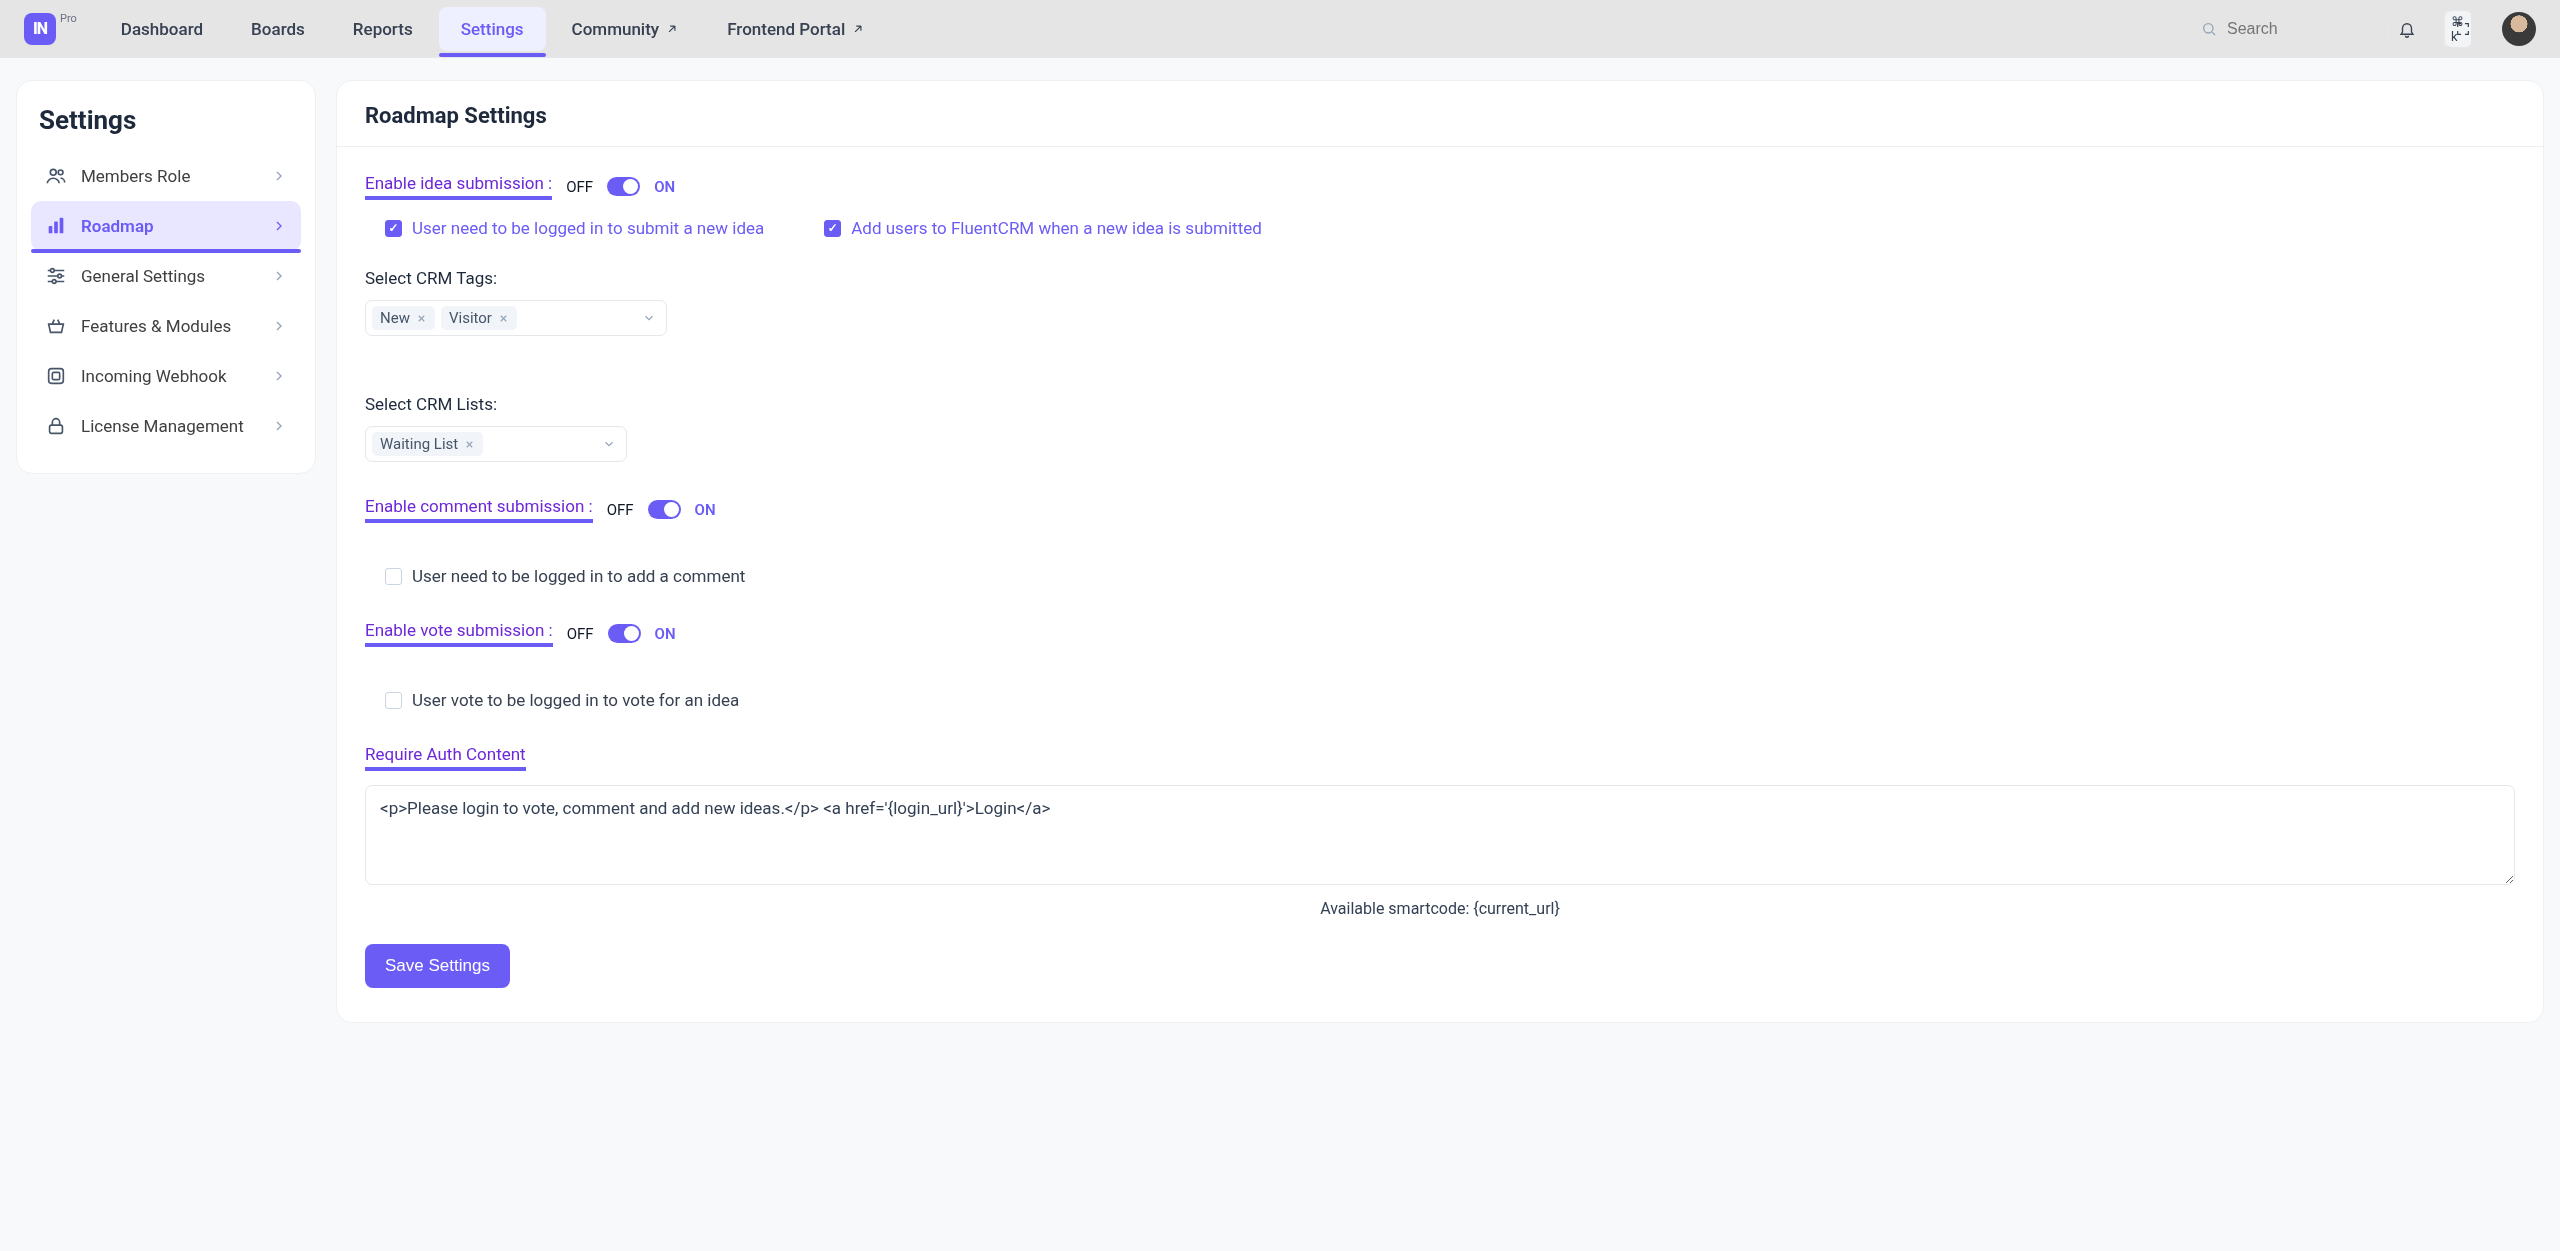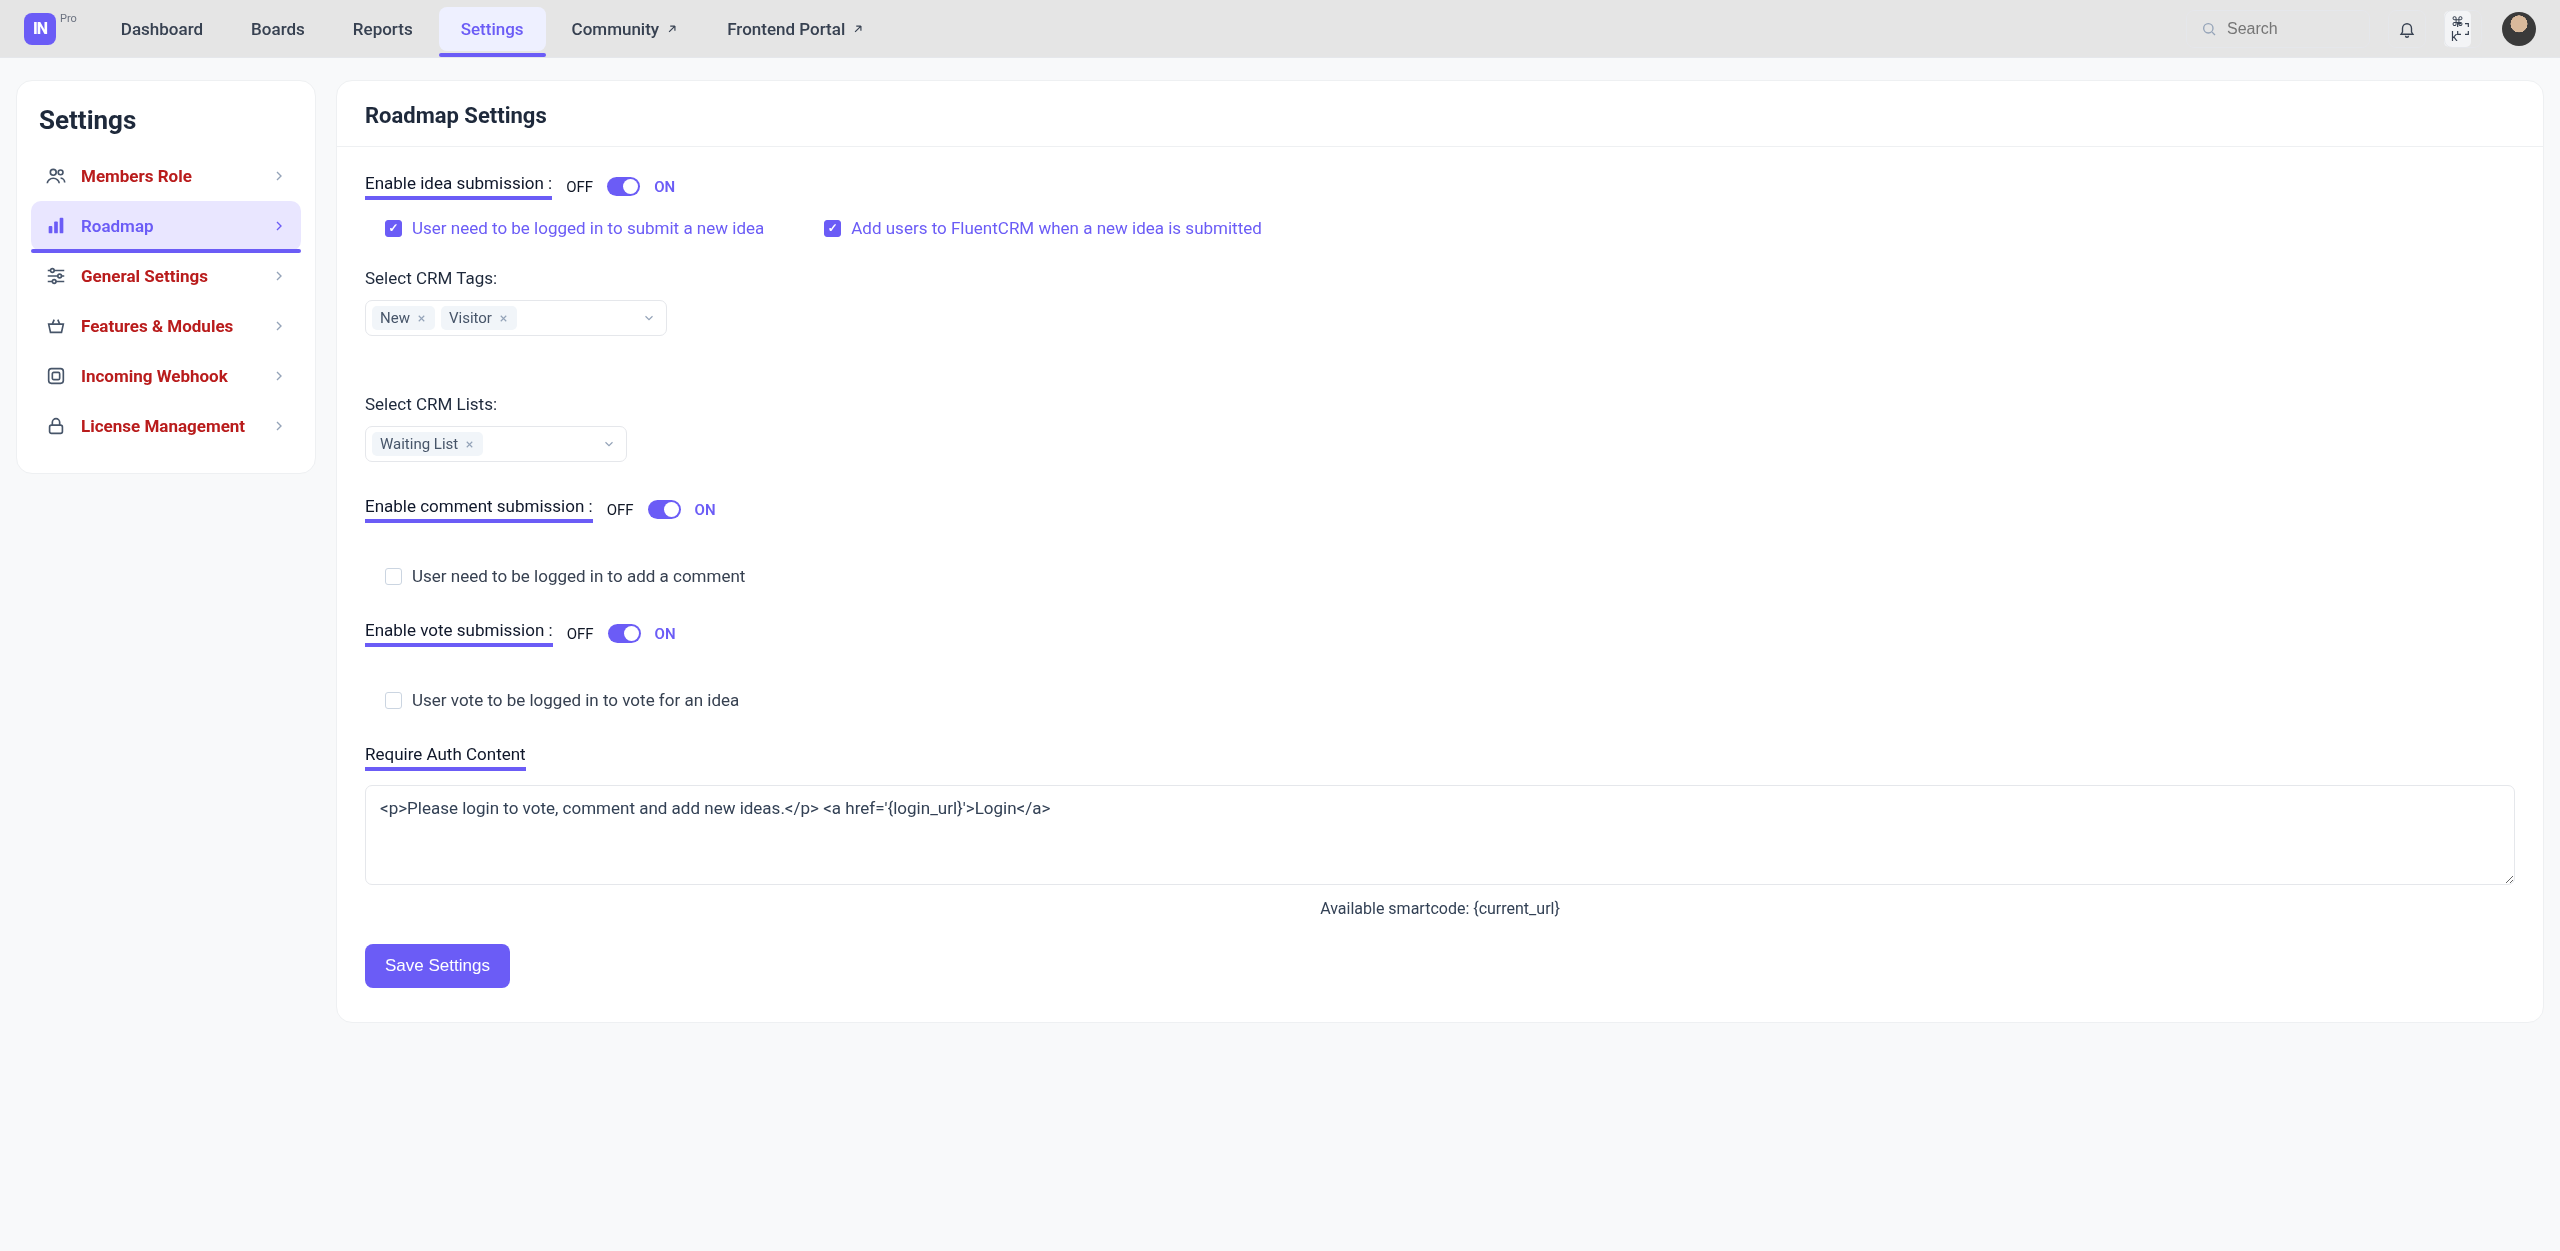--- a/index.html
+++ b/index.html
@@ -21,34 +21,34 @@
   .search-box { display:flex; align-items:center; gap:10px; border:1px solid #e5e7eb; border-radius:8px; height:38px; padding:0 8px 0 14px; width:184px; color:#6b7280; }
   .search-box input { border:none; outline:none; flex:1; font-size:16px; color:#374151; background:transparent; }
   .kbd { background:#f3f4f6; padding:3px 7px; border-radius:5px; font-size:13px; color:#374151; }
   .icon-btn { width:38px; height:38px; border:1px solid #e5e7eb; border-radius:8px; display:flex; align-items:center; justify-content:center; color:#374151; cursor:pointer; margin-left:10px; }
   .avatar { width:34px; height:34px; border-radius:50%; background:#444 center/cover; margin-left:12px; }
 
   
   .page { display:flex; gap:20px; padding:22px 16px; height: calc(100% - 58px); overflow:auto; }
   .sidebar { width:300px; background:#fff; border:1px solid #eef0f2; border-radius:16px; padding:18px 14px 22px; align-self:flex-start; }
   .sidebar h2 { font-size:26px; font-weight:700; padding:6px 8px 16px; }
-  .side-item { display:flex; align-items:center; gap:14px; padding:14px 14px; border-radius:10px; color:#b91c1c; cursor:pointer; font-size:17px; position:relative;font-weight:bold; }
+  .side-item { display:flex; align-items:center; gap:14px; padding:14px 14px; border-radius:10px; color:#404040; cursor:pointer; font-size:17px; position:relative; }
   .side-item .chev { margin-left:auto; color:#94a3b8; }
   .side-item.active { background:#e9e6ff; color:#6b5cf6; font-weight:600; }
   .side-item.active .chev { color:#6b5cf6; }
   .side-item.active::after { content:''; position:absolute; left:0; right:0; bottom:-2px; height:4px; background:#6b5cf6; border-radius:2px; }
   .side-icon { width:22px; height:22px; color:#475569; display:flex; align-items:center; justify-content:center; }
   .side-item.active .side-icon { color:#6b5cf6; }
 
   .main { flex:1; background:#fff; border:1px solid #eef0f2; border-radius:16px; align-self:flex-start; }
   .main-head { padding:22px 28px 18px; border-bottom:1px solid #eef0f2; }
   .main-head h1 { font-size:22px; font-weight:700; }
   .main-body { padding:24px 28px 34px; }
 
-  .setting-title { display:inline-block; font-size:17px; color:#0f172a; border-bottom:4px solid #6b5cf6; padding-bottom:3px; }
+  .setting-title { display:inline-block; font-size:17px; color:#6d28d9; border-bottom:4px solid #6b5cf6; padding-bottom:3px; }
   .row { display:flex; align-items:center; gap:14px; margin-top:2px; }
   .small { font-size:15px; color:#111827; }
 
   
   .toggle { width:33px; height:19px; background:#6b5cf6; border-radius:999px; position:relative; cursor:pointer; }
   .toggle::after { content:''; position:absolute; width:15px; height:15px; background:#fff; border-radius:50%; top:2px; right:2px; }
 
   .checkbox { width:17px; height:17px; border:1.5px solid #6b5cf6; border-radius:3px; display:inline-flex; align-items:center; justify-content:center; margin-right:10px; flex:none; }
   .checkbox.checked { background:#6b5cf6; }
   .checkbox.unchecked { border-color:#cbd5e1; }

